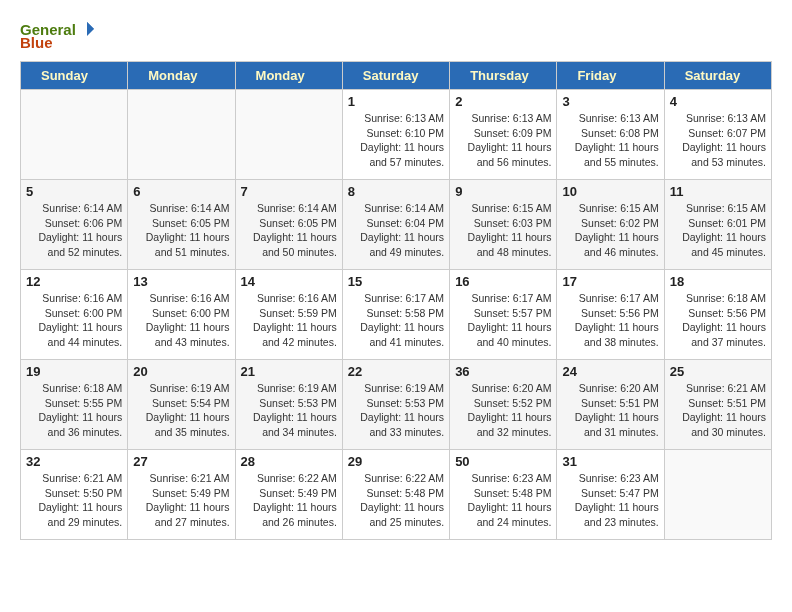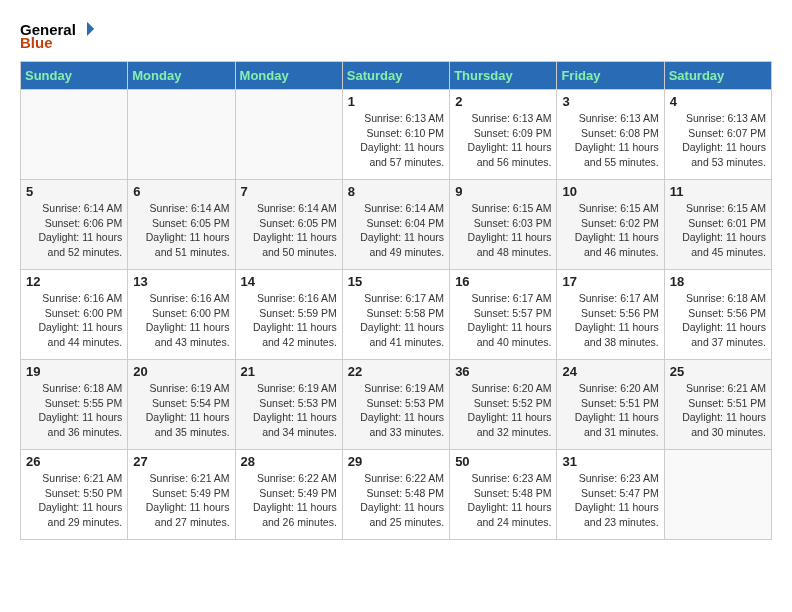--- a/index.html
+++ b/index.html
@@ -34,24 +34,24 @@
       font-size: 16px;
       color: #444;
     }
     .calendar-table {
       width: 100%;
       border-collapse: collapse;
       table-layout: fixed;
     }
     .calendar-table th {
       background-color: #2a6bb5;
-      color: #86efac;
+      color: #fef9c3;
       font-size: 13px;
       font-weight: bold;
-      padding: 6px 4px;
+      padding: 6px 20px;
       text-align: left;
       border: 1px solid #ccc;
     }
     .calendar-table td {
       border: 1px solid #ccc;
       vertical-align: top;
       padding: 4px 5px;
       height: 90px;
       background: #fff;
       font-size: 11px;
@@ -80,21 +80,21 @@
       background: #f9f9f9 !important;
     }
   </style>
 </head>
 <body>
 
 <div class="header-area">
   <div class="logo">
   <div style="display:flex;flex-direction:column;align-items:flex-start;">
     <div style="display:flex;align-items:center;gap:2px;">
-      <span style="font-size:15px;font-weight:bold;color:#000000;">General</span>
+      <span style="font-size:15px;font-weight:bold;color:#4d7c0f;">General</span>
       <svg width="18" height="18" viewBox="0 0 18 18">
         <path d="M9 2 L16 9 L9 16" fill="#2a6bb5" stroke="none"></path>
         <path d="M9 2 L16 9 L9 10 Z" fill="#2a6bb5"></path>
       </svg>
     </div>
     <span style="font-size:15px;font-weight:bold;color:#c2410c;margin-top:-4px;">Blue</span>
   </div>
 </div>
   <div class="title-area">
     <div class="month-title"></div>
@@ -296,21 +296,21 @@
         <td>
           <span class="day-num">25</span>
           <div class="cell-info" style="white-space: pre-line;">Sunrise: 6:21 AM
 Sunset: 5:51 PM
 Daylight: 11 hours
 and 30 minutes.</div>
         </td>
       </tr>
       <tr>
         <td>
-          <span class="day-num">26</span>
+          <span class="day-num">32</span>
           <div class="cell-info" style="white-space: pre-line;">Sunrise: 6:21 AM
 Sunset: 5:50 PM
 Daylight: 11 hours
 and 29 minutes.</div>
         </td>
         <td>
           <span class="day-num">27</span>
           <div class="cell-info" style="white-space: pre-line;">Sunrise: 6:21 AM
 Sunset: 5:49 PM
 Daylight: 11 hours

